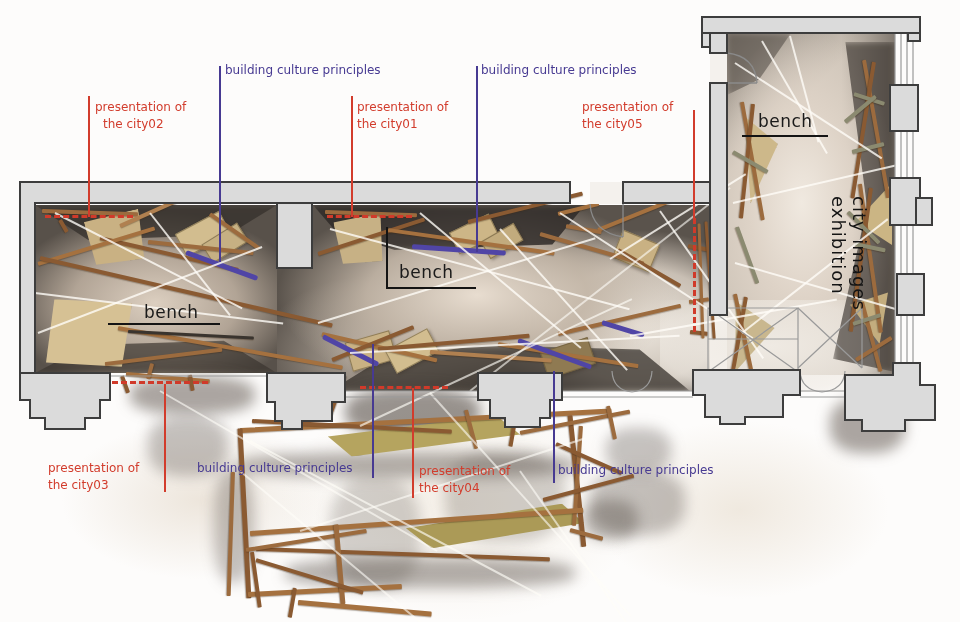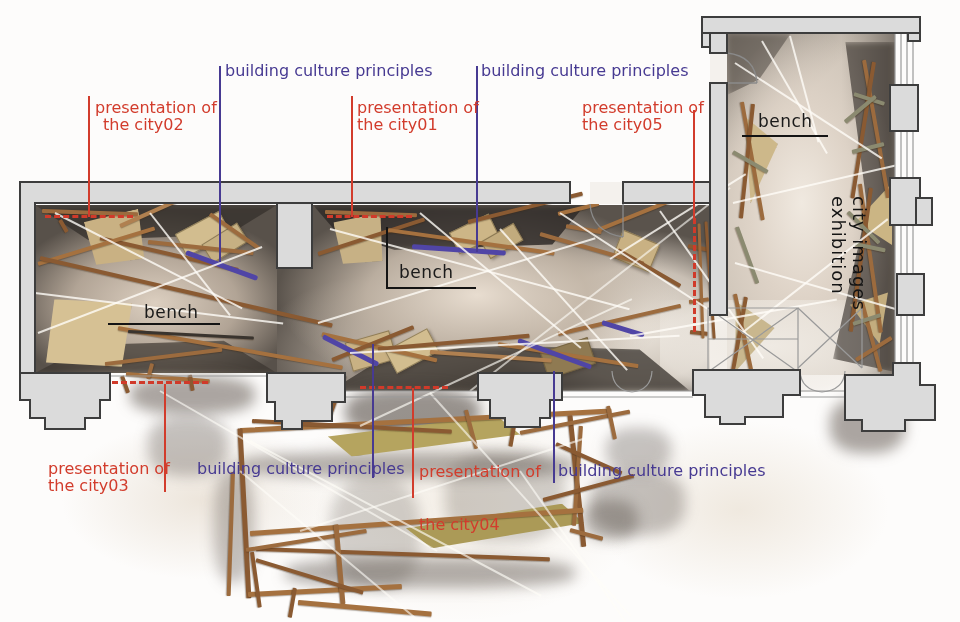--- a/index.html
+++ b/index.html
@@ -10,21 +10,21 @@
   .room{pointer-events:none;}
   .wedge{filter:blur(3px);}
   .plank{height:4px;transform-origin:left center;border-radius:1px;
     box-shadow:0 1px 1px rgba(60,40,20,.35);}
   .sheet{transform-origin:center center;border:1px solid rgba(95,80,50,.55);
     box-shadow:1px 2px 3px rgba(60,50,40,.4);}
   .strip{height:5px;transform-origin:left center;background:#5045a6;border-radius:2px;}
   .string{height:2px;transform-origin:left center;background:#fffdf8;}
   .shadow{filter:blur(7px);border-radius:40%;}
   svg{left:0;top:0;}
-  .lbl{font-size:16px;line-height:17px;white-space:nowrap;z-index:40;}
+  .lbl{font-size:12px;line-height:17px;white-space:nowrap;z-index:40;}
   .lbl-red{color:#d23c2c;}
   .lbl-purple{color:#473a92;}
   .lbl-black{color:#1a1a1a;font-size:17px;letter-spacing:.5px;}
   .vline-red{width:0;border-left:2px solid #d23c2c;z-index:39;}
   .vline-purple{width:0;border-left:2px solid #473a92;z-index:39;}
   .hline-black{height:0;border-top:2px solid #141414;z-index:39;}
   .vline-black{width:0;border-left:2px solid #141414;z-index:39;}
   .dash-h{height:0;border-top:3px dashed #d03a2a;z-index:38;}
   .dash-v{width:0;border-left:3px dashed #d03a2a;z-index:38;}
   .vtext{writing-mode:vertical-rl;font-size:18px;letter-spacing:1px;color:#141414;z-index:40;}
@@ -272,21 +272,21 @@
     <span style="position:static;display:block;">presentation of</span>
     <span style="position:static;display:block;">the city05</span>
   </div>
   <div class="lbl lbl-red" style="left:48px;top:460px;">
     <span style="position:static;display:block;">presentation of</span>
     <span style="position:static;display:block;">the city03</span>
   </div>
   <div class="lbl lbl-purple" style="left:197px;top:460px;">building culture principles</div>
   <div class="lbl lbl-red" style="left:419px;top:463px;">
     <span style="position:static;display:block;">presentation of</span>
-    <span style="position:static;display:block;margin-top:36px;">the city04</span>
+    <span style="position:static;display:block;">the city04</span>
   </div>
   <div class="lbl lbl-purple" style="left:558px;top:462px;">building culture principles</div>
   <div class="lbl lbl-black" style="left:144px;top:304px;">bench</div>
   <div class="lbl lbl-black" style="left:399px;top:264px;">bench</div>
   <div class="lbl lbl-black" style="left:758px;top:113px;">bench</div>
   <div class="vtext" style="left:828px;top:196px;height:185px;">city images exhibition</div>
 
 </div>
 
 </body></html>

